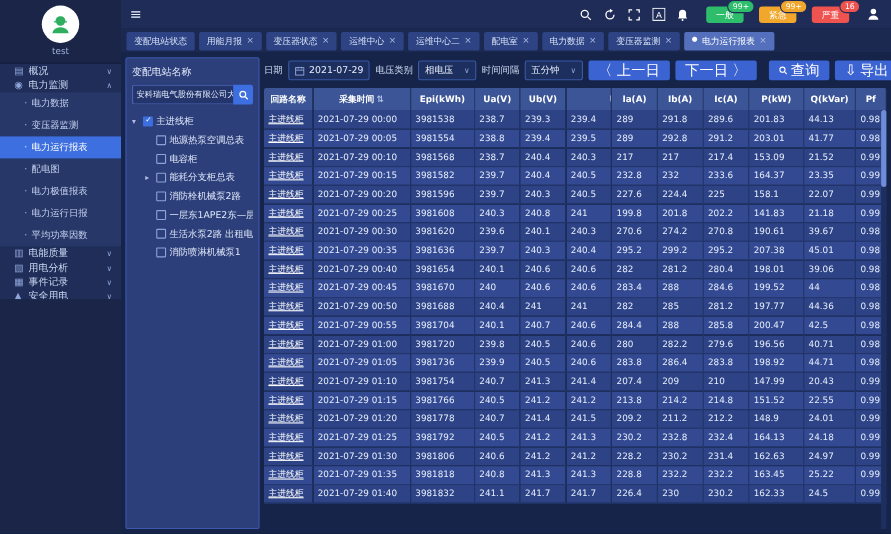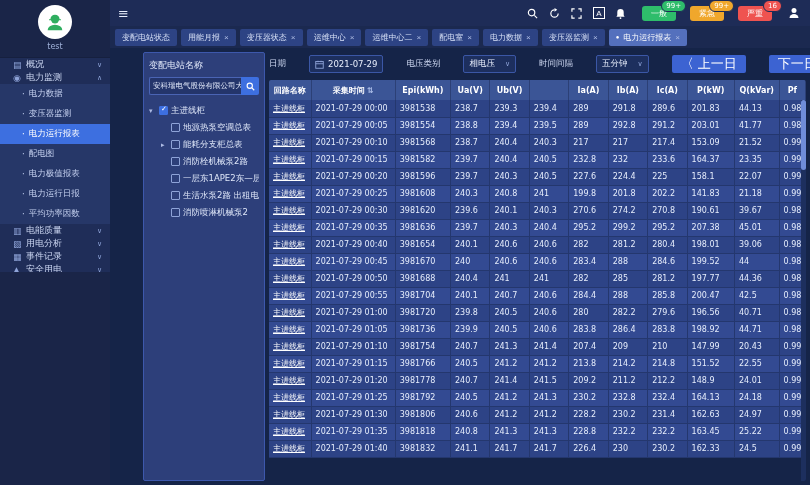--- a/index.html
+++ b/index.html
@@ -28,45 +28,45 @@
   .topbar { height:26px; background:#1e2c57; display:flex; align-items:center; padding:0 10px 0 8px; flex-shrink:0; }
   .hamburger { font-size:13px; color:#e8eefc; cursor:pointer; margin-right:7px; }
   .app-title { font-size:13px; font-weight:bold; letter-spacing:1px; white-space:nowrap; }
   .topbar-right { margin-left:auto; display:flex; align-items:center; gap:9px; }
   .tb-icon { width:13px; height:13px; cursor:pointer; display:flex; align-items:center; justify-content:center; }
   .badge-btn { position:relative; border-radius:3px; font-size:8px; color:#fff; padding:2px 9px; cursor:pointer; white-space:nowrap; }
   .badge-count { position:absolute; top:-6px; right:-10px; border-radius:7px; font-size:7px; padding:0 4px; line-height:10px; border:1px solid #1e2c57; }
 
   
   .tabstrip { height:22px; background:#1b2950; display:flex; align-items:center; gap:4px; padding:0 5px; flex-shrink:0; overflow:hidden; }
-  .tab { background:#2d4384; border-radius:2px; font-size:8px; color:#d7e0f6; padding:3px 7px; display:flex; align-items:center; gap:4px; cursor:pointer; white-space:nowrap;font-family:Liberation Mono, monospace; }
+  .tab { background:#2d4384; border-radius:2px; font-size:8px; color:#d7e0f6; padding:3px 7px; display:flex; align-items:flex-start; gap:4px; cursor:pointer; white-space:nowrap; }
   .tab .x { font-size:8px; color:#aebce4; }
   .tab.active { background:#5470bd; color:#fff; }
   .tab .pre-dot { font-size:6px; }
 
   
   .content { flex:1; display:flex; min-height:0; background:#152448; padding:4px; gap:4px; }
 
-  .tree-panel { width:122px; flex-shrink:0; background:#2d3f7a; border:1px solid #3d58ac; border-radius:2px; padding:6px 5px; display:flex; flex-direction:column;margin-left:29px; }
+  .tree-panel { width:122px; flex-shrink:0; background:#2d3f7a; border:1px solid #3d58ac; border-radius:2px; padding:6px 5px; display:flex; flex-direction:column; }
   .panel-title { font-size:9px; color:#e2e9fa; margin-bottom:5px; }
   .station-row { display:flex; height:18px; margin-bottom:7px; }
   .station-select { flex:1; background:#24356b; border:1px solid #4a64b4; border-right:none; border-radius:2px 0 0 2px; font-size:7.5px; color:#e2e9fa; padding:0 3px; display:flex; align-items:center; overflow:hidden; white-space:nowrap; cursor:pointer; }
   .station-search-btn { width:18px; background:#3d6fe0; border-radius:0 2px 2px 0; display:flex; align-items:center; justify-content:center; cursor:pointer; }
   .filter-input { width:100%; background:transparent; border:1px solid #5b74c0; border-radius:2px; font-size:8px; color:#9db0dc; padding:3px 4px; margin-bottom:8px; font-family:inherit; }
   .filter-input::placeholder { color:#9db0dc; }
   .tree { font-size:8.5px; color:#dfe7f9; overflow:hidden; }
   .tree-row { display:flex; align-items:center; height:17px; gap:3px; cursor:pointer; white-space:nowrap; overflow:hidden; }
   .tree-row.child { padding-left:12px; }
   .caret { width:7px; font-size:7px; color:#aebce4; flex-shrink:0; }
   .cbx { width:9px; height:9px; border:1px solid #8ea3d8; border-radius:1px; flex-shrink:0; position:relative; background:transparent; }
   .cbx.checked { background:#3d6fe0; border-color:#3d6fe0; }
   .cbx.checked:after { content:"✓"; position:absolute; top:-2px; left:1px; font-size:7px; color:#fff; }
 
   .main { flex:1; display:flex; flex-direction:column; min-width:0; }
-  .toolbar { height:24px; display:flex; align-items:center; gap:23px; font-size:8.5px; flex-shrink:0; margin-bottom:4px; }
+  .toolbar { height:24px; display:flex; align-items:center; gap:5px; font-size:8.5px; flex-shrink:0; margin-bottom:4px; }
   .tb-label { color:#cfd9f2; white-space:nowrap; }
   .tb-input { background:#1d2f5e; border:1px solid #3b57a6; border-radius:2px; height:18px; display:flex; align-items:center; gap:4px; padding:0 5px; color:#e8eefc; cursor:pointer; white-space:nowrap; }
   .tb-input .chev { font-size:7px; color:#8ea3d8; margin-left:6px; }
   .btn { background:#3c63d2; border:none; border-radius:2px; height:18px; color:#fff; font-size:13px; padding:0 9px; cursor:pointer; display:flex; align-items:center; gap:3px; font-family:inherit; white-space:nowrap; }
 
   .table-wrap { flex:1; position:relative; overflow:hidden; border-radius:2px; }
   table { width:100%; border-collapse:collapse; font-size:8px; table-layout:fixed; }
   thead th { background:#3b5596; height:20px; font-weight:bold; text-align:center; padding:0 4px; color:#fff; border-right:1px solid #2c4076; white-space:nowrap; overflow:hidden; }
   tbody td { height:17px; padding:0 4px; border-right:1px solid #24376e; border-bottom:1px solid #24376e; color:#e6edfc; white-space:nowrap; overflow:hidden; }
   tbody tr:nth-child(odd) td { background:#2d4386; }
@@ -265,20 +265,25 @@
               <span class="caret">▾</span>
               <span class="cbx checked"></span>
               <span>主进线柜</span>
             </div>
             <div class="tree-row child">
               <span class="caret"></span>
               <span class="cbx"></span>
               <span>地源热泵空调总表</span>
             </div>
             <div class="tree-row child">
+              <span class="caret"></span>
+              <span class="cbx"></span>
+              <span>电容柜</span>
+            </div>
+            <div class="tree-row child">
               <span class="caret">▸</span>
               <span class="cbx"></span>
               <span>能耗分支柜总表</span>
             </div>
             <div class="tree-row child">
               <span class="caret"></span>
               <span class="cbx"></span>
               <span>消防栓机械泵2路</span>
             </div>
             <div class="tree-row child">
@@ -287,21 +292,21 @@
               <span>一层东1APE2东—层东1APE1左</span>
             </div>
             <div class="tree-row child">
               <span class="caret"></span>
               <span class="cbx"></span>
               <span>生活水泵2路 出租电房</span>
             </div>
             <div class="tree-row child">
               <span class="caret"></span>
               <span class="cbx"></span>
-              <span>消防喷淋机械泵2</span>
+              <span>消防喷淋机械泵1</span>
             </div>
           </div>
       </div>
 
       <div class="main">
         <div class="toolbar">
           <span class="tb-label">日期</span>
           <div class="tb-input" style="width:92px;">
             <svg width="9" height="9" viewBox="0 0 12 12">
                 <rect x="1" y="2" width="10" height="9" fill="none" stroke="#8ea3d8" stroke-width="1.2"></rect>

